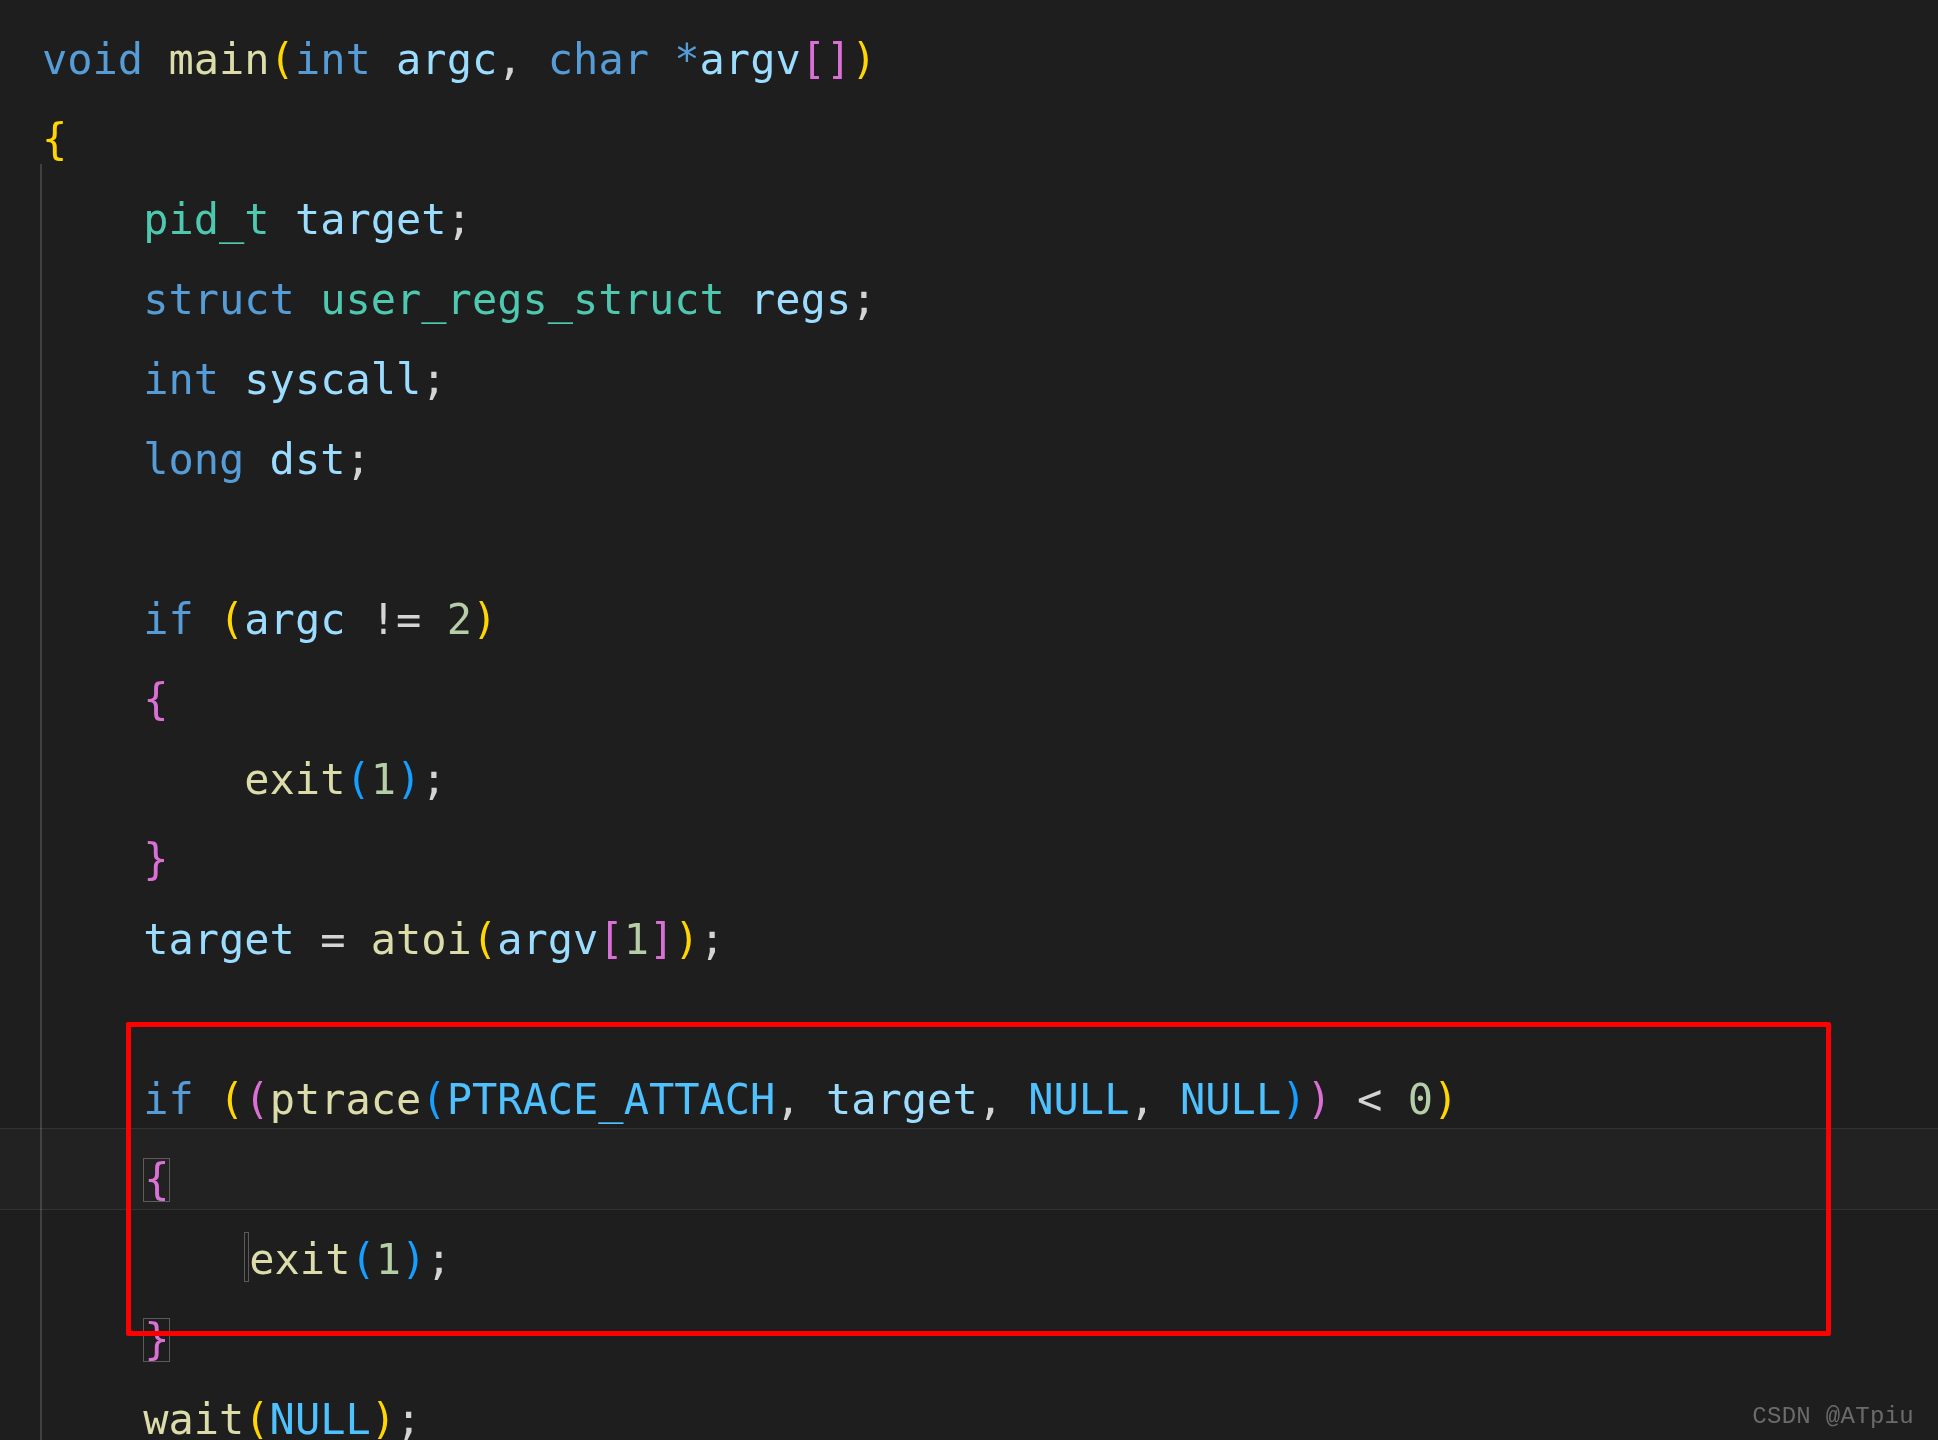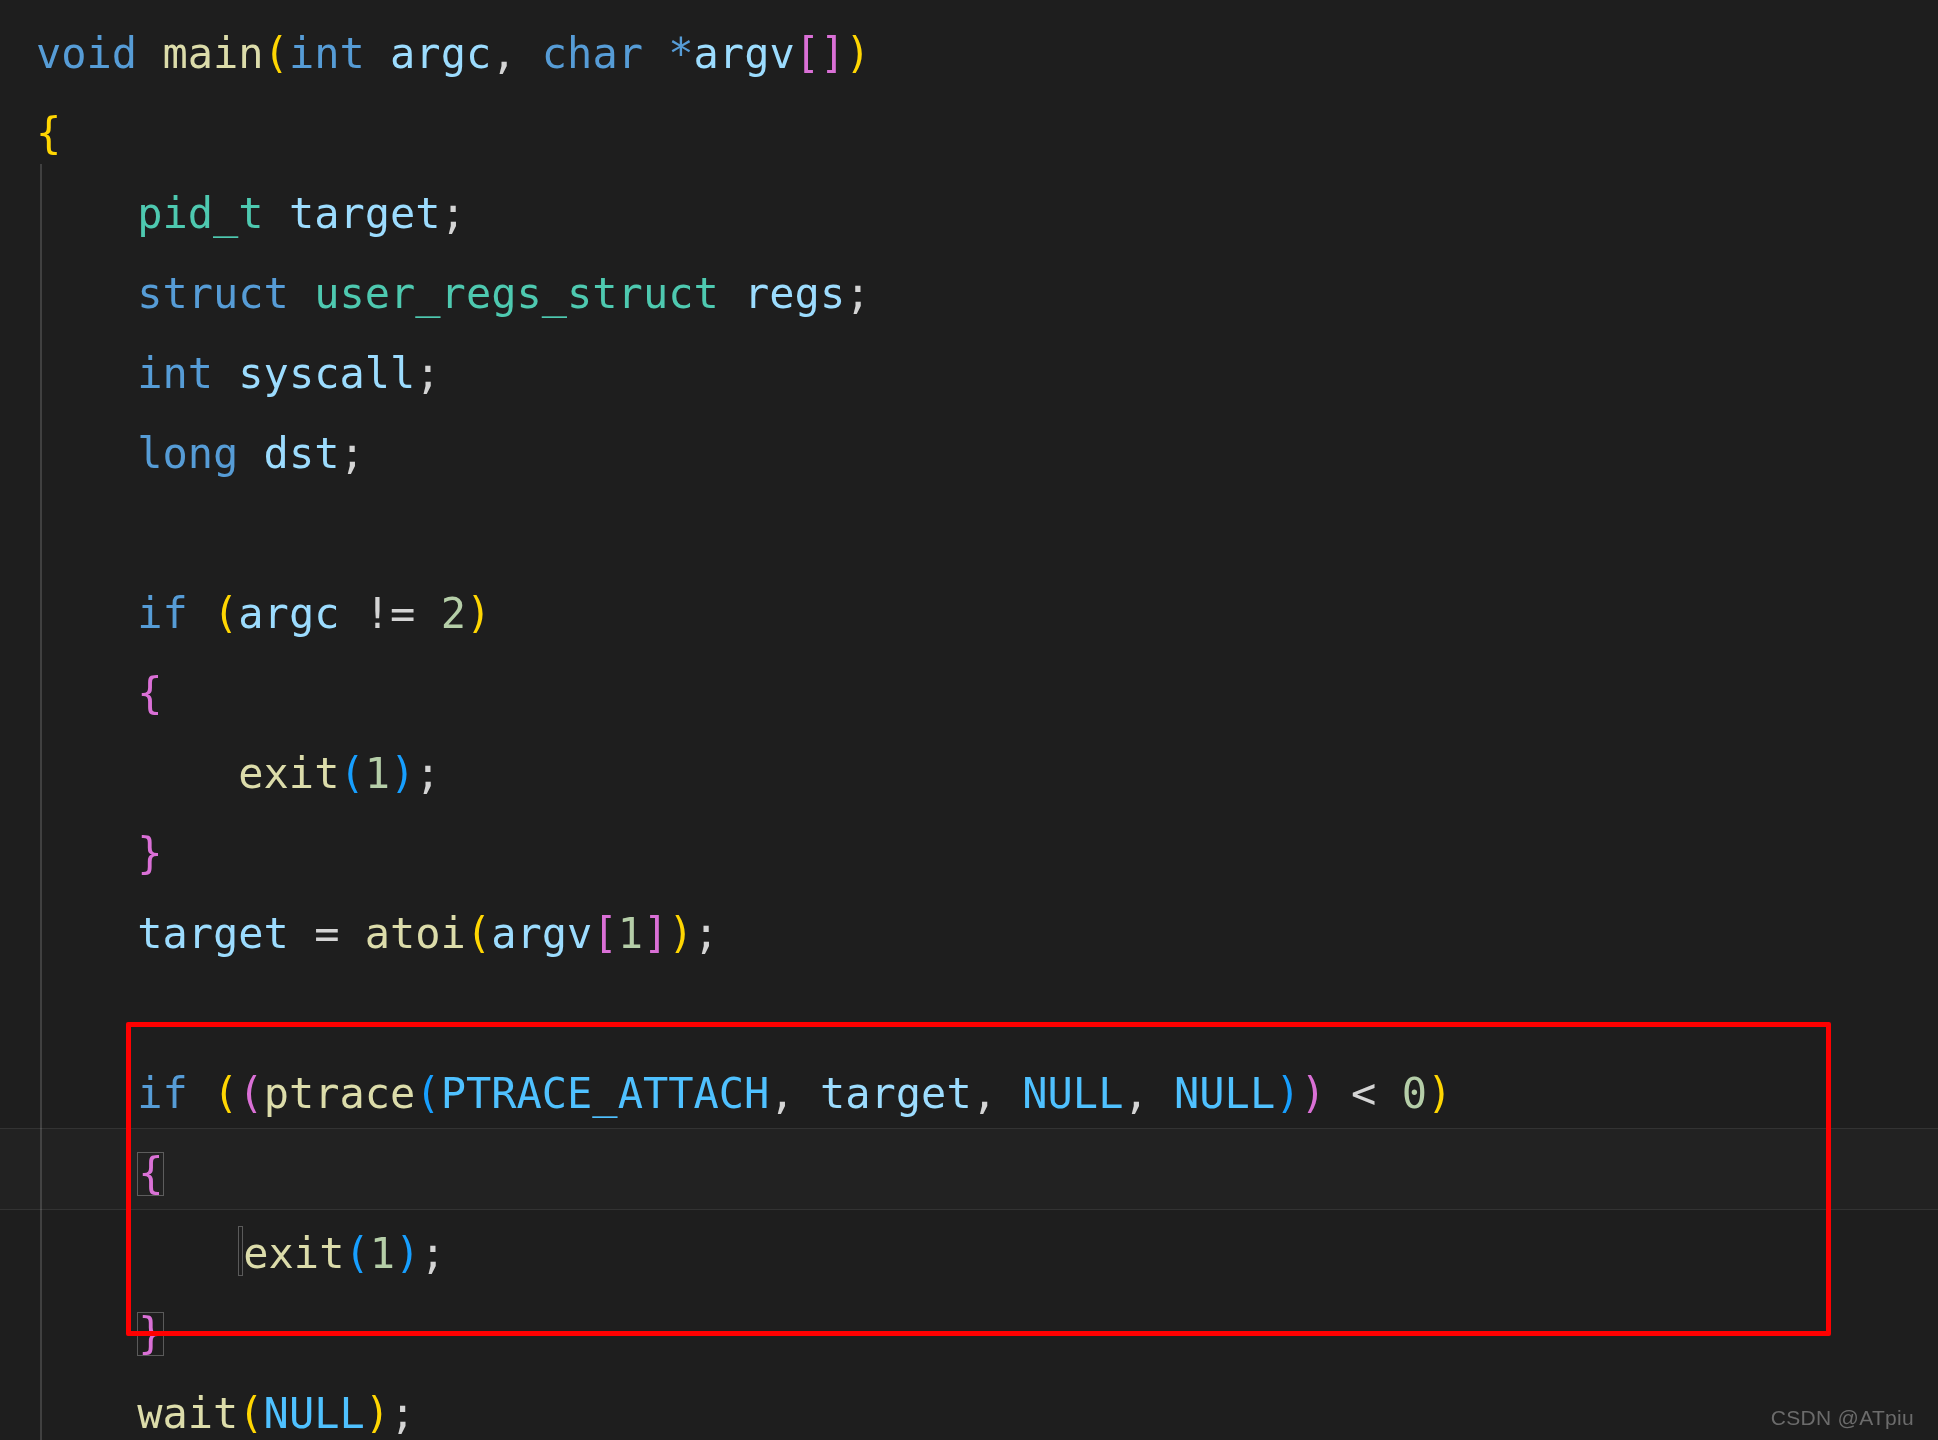--- a/index.html
+++ b/index.html
@@ -9,21 +9,21 @@
     width: 1938px;
     height: 1440px;
     overflow: hidden;
     font-family: "Menlo", "Consolas", "DejaVu Sans Mono", monospace;
   }
   .editor {
     position: relative;
     width: 1938px;
     height: 1440px;
     box-sizing: border-box;
-    padding: 6px;
+    padding: 12px;
   }
   pre.code {
     margin: 0;
     padding: 8px 0 0 30px;
     font-size: 42px;
     line-height: 80px;
     color: #d4d4d4;
     white-space: pre;
     font-family: inherit;
   }
@@ -91,23 +91,23 @@
     width: 3px;
     height: 48px;
     vertical-align: -8px;
   }
 
   
   .watermark {
     position: absolute;
     right: 24px;
     bottom: 10px;
-    font-size: 21px;
+    font-size: 24px;
     color: #6b6b6b;
-    font-family: Liberation Sans, sans-serif;
+    font-family: Liberation Mono, monospace;
     letter-spacing: 0.3px;
   }
 </style>
 </head>
 <body>
 
 <div class="editor">
   <div class="indent-guide"></div>
   <div class="line-hl l14"></div>
 

